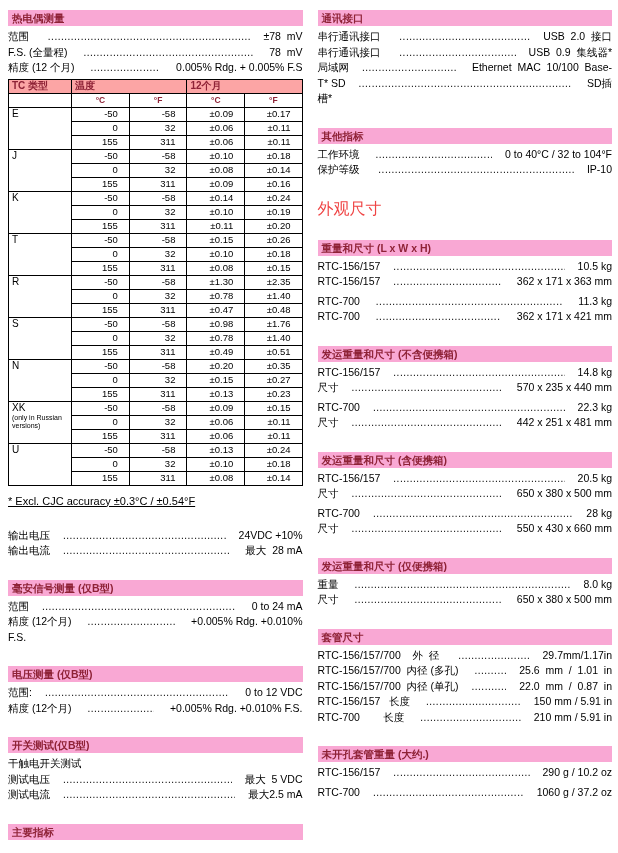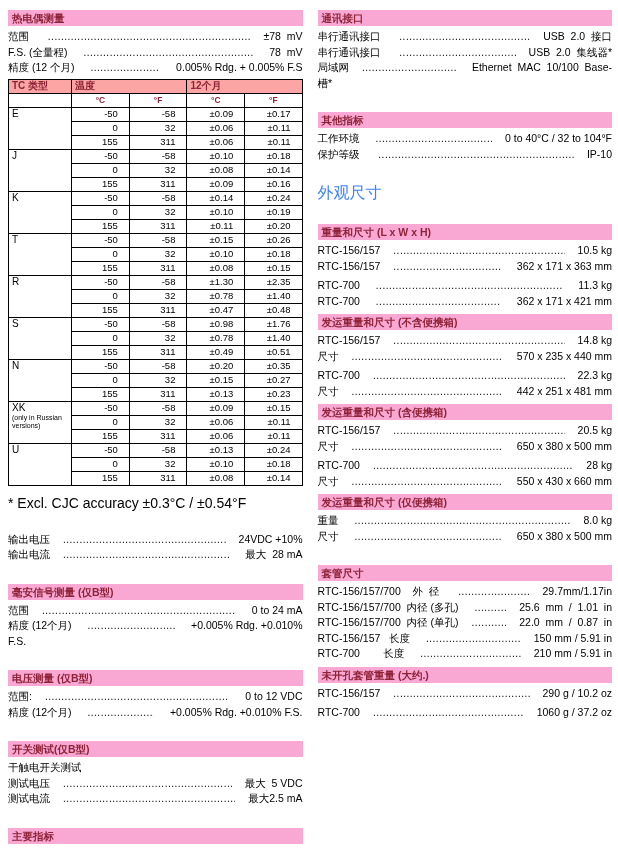--- a/index.html
+++ b/index.html
@@ -5,43 +5,43 @@
   html,body{margin:0;padding:0;}
   body{
     width:618px;height:853px;background:#ffffff;color:#000;
     font-family:"Liberation Sans","DejaVu Sans",sans-serif;
     overflow:hidden;
   }
   .page{display:flex;gap:15px;padding:10px 6px 0 8px;box-sizing:border-box;width:618px;}
   .col{flex:1;min-width:0;}
   .sec{margin-top:21px;}
   .sec:first-child{margin-top:0;}
-  .sec.tight{margin-top:5px;}
+  .sec.tight{margin-top:21px;}
   .sec-head{
     background:#f9a8d4;color:#8e2236;font-weight:bold;
     font-size:10.5px;line-height:14px;padding:1px 4px;margin-bottom:3px;
   }
-  .big-head{color:#3b82f6;font-size:16px;line-height:20px;font-weight:400;}
+  .big-head{color:#ef4444;font-size:16px;line-height:20px;font-weight:400;}
   .line{display:flex;align-items:baseline;font-size:10.5px;line-height:15.5px;gap:12px;}
   .line.gap{margin-top:4px;}
   .lbl{white-space:pre;}
   .leader{flex:1 1 auto;overflow:hidden;white-space:nowrap;min-width:6px;margin:0 1px;}
   .leader::after{
     content:"......................................................................................................................................";
     letter-spacing:0.5px;font-size:10px;
   }
   .val{white-space:pre;}
   table.tc{border-collapse:collapse;width:100%;margin-top:3px;table-layout:fixed;border:1.5px solid #000;}
   .tc th,.tc td{border:1px solid #000;font-size:9.5px;padding:0 3px;height:13px;line-height:12px;overflow:hidden;}
   .tc thead tr.h1 th{background:#fca5a5;color:#8e2236;text-align:left;font-weight:bold;font-size:10px;}
   .tc thead tr.h2 th{background:#fff;color:#8e2236;font-weight:bold;text-align:center;font-size:8.5px;}
   .tc td{text-align:right;padding-right:11px;}
   .tc td.type{text-align:left;vertical-align:top;padding:0 3px;font-size:10px;}
   .tc td.type .note{font-size:7px;line-height:8px;font-weight:400;}
-  .footnote{font-size:14px;margin-top:9px;}
+  .footnote{font-size:11px;margin-top:9px;text-decoration:underline;}
 </style>
 </head>
 <body>
 
 <div class="page">
   <div class="col" id="left-col">
       <section class="sec">
         <div class="sec-head">热电偶测量</div>
         <div class="line">
           <span class="lbl">范围  </span>
@@ -321,26 +321,31 @@
       <section class="sec">
         <div class="sec-head">通讯接口</div>
         <div class="line">
           <span class="lbl">串行通讯接口  </span>
           <span class="leader"></span>
           <span class="val">USB  2.0  接口</span>
         </div>
         <div class="line">
           <span class="lbl">串行通讯接口  </span>
           <span class="leader"></span>
-          <span class="val">USB  2.0  集线器*</span>
+          <span class="val">USB  0.9  集线器*</span>
         </div>
         <div class="line">
           <span class="lbl">局域网</span>
           <span class="leader"></span>
           <span class="val"> Ethernet  MAC  10/100  Base-</span>
+        </div>
+        <div class="line">
+          <span class="lbl">T* SD</span>
+          <span class="leader"></span>
+          <span class="val"> SD插</span>
         </div>
         <div class="line">
           <span class="lbl">槽*</span>
         </div>
       </section>
       <section class="sec">
         <div class="sec-head">其他指标</div>
         <div class="line">
           <span class="lbl">工作环境 </span>
           <span class="leader"></span>

